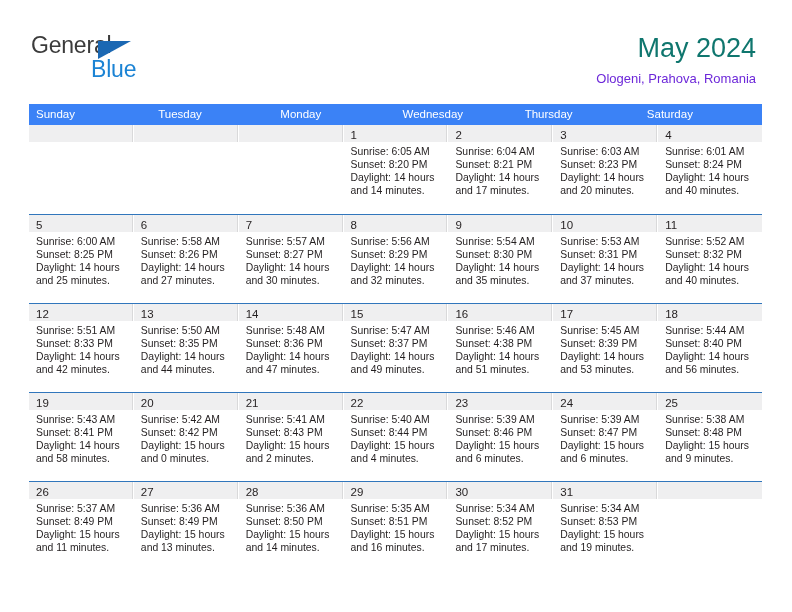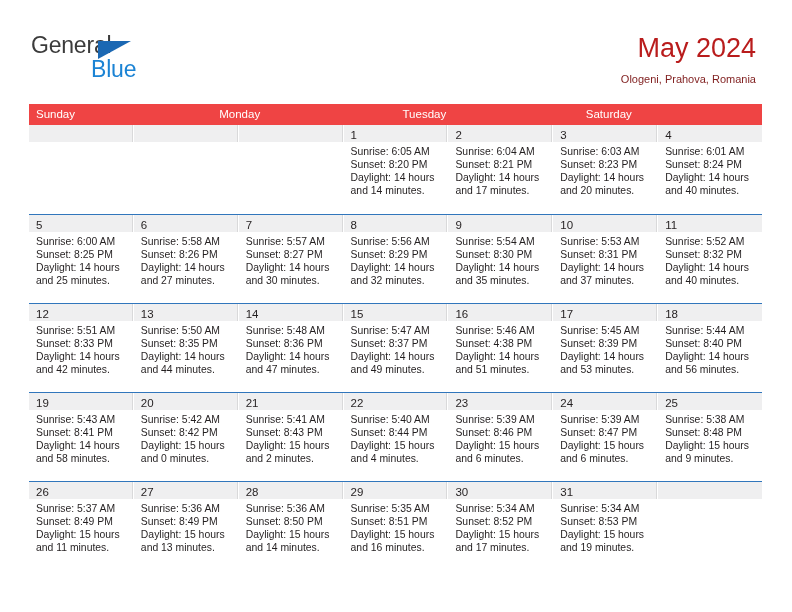--- a/index.html
+++ b/index.html
@@ -65,45 +65,45 @@
   }
 
   .title-block {
     position: absolute;
     right: 36px;
     top: 32px;
     text-align: right;
   }
   .cal-title {
     font-size: 27px;
-    color: #b91c1c;
+    color: #0f766e;
     line-height: 32px;
     white-space: nowrap;
   }
   .cal-subtitle {
     margin-top: 6px;
-    font-size: 11px;
-    color: #7f1d1d;
+    font-size: 13px;
+    color: #6d28d9;
     line-height: 18px;
     white-space: nowrap;
     margin-left: 16px;
   }
 
   
   .calendar {
     position: absolute;
     left: 29px;
     top: 104px;
     width: 733px;
   }
   .weekday-row {
     display: flex;
     width: 733px;
     height: 21px;
-    background: #ef4444;
+    background: #3b82f6;
   }
   .weekday {
     flex: 1 1 0;
     color: #ffffff;
     font-size: 11.5px;
     line-height: 21px;
     padding-left: 7px;
     box-sizing: border-box;
     white-space: nowrap;
     overflow: hidden;
@@ -176,22 +176,24 @@
     <div class="title-block">
       <div class="cal-title">May 2024</div>
       <div class="cal-subtitle">Ologeni, Prahova, Romania</div>
     </div>
 
   </div>
 
   <div class="calendar">
     <div class="weekday-row" id="weekday-row">
         <div class="weekday">Sunday</div>
+        <div class="weekday">Tuesday</div>
         <div class="weekday">Monday</div>
-        <div class="weekday">Tuesday</div>
+        <div class="weekday">Wednesday</div>
+        <div class="weekday">Thursday</div>
         <div class="weekday">Saturday</div>
       </div>
     <div id="weeks-container">
         <div class="week-row">
           <div class="day-cell empty-cell">
             <div class="day-head"><span class="day-number"></span></div>
             <div class="day-body"></div>
           </div>
           <div class="day-cell empty-cell">
             <div class="day-head"><span class="day-number"></span></div>

